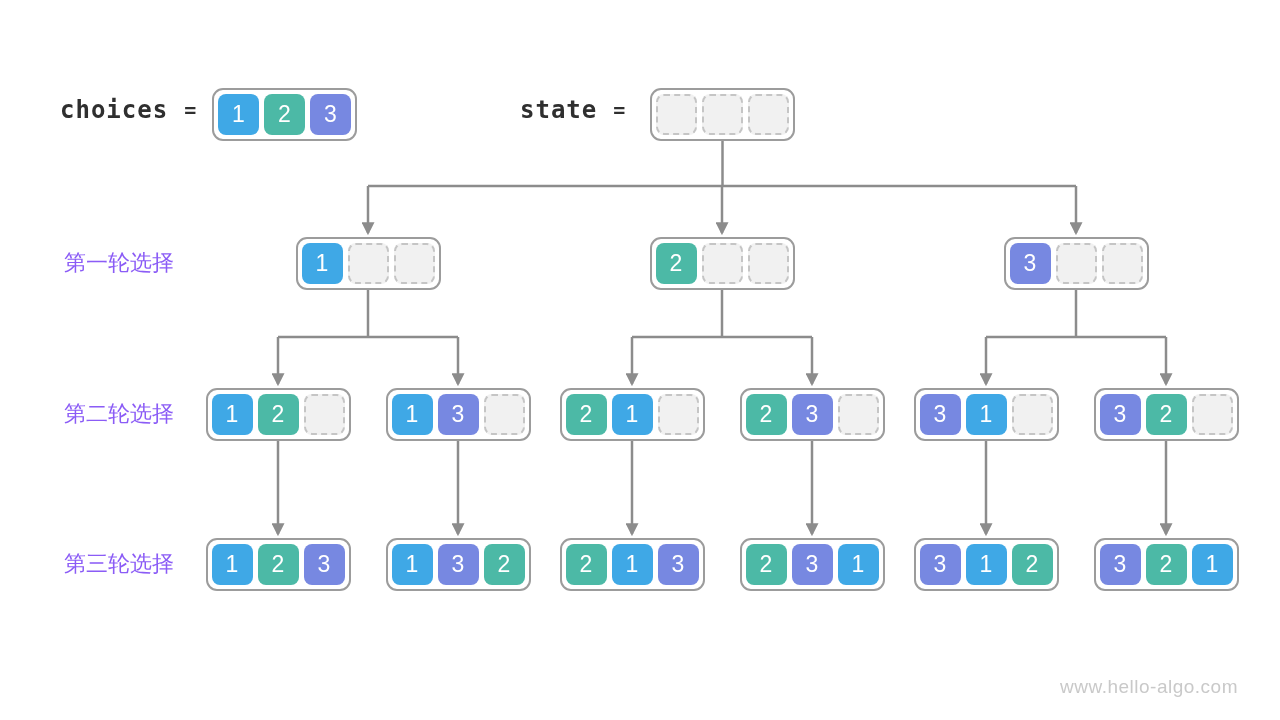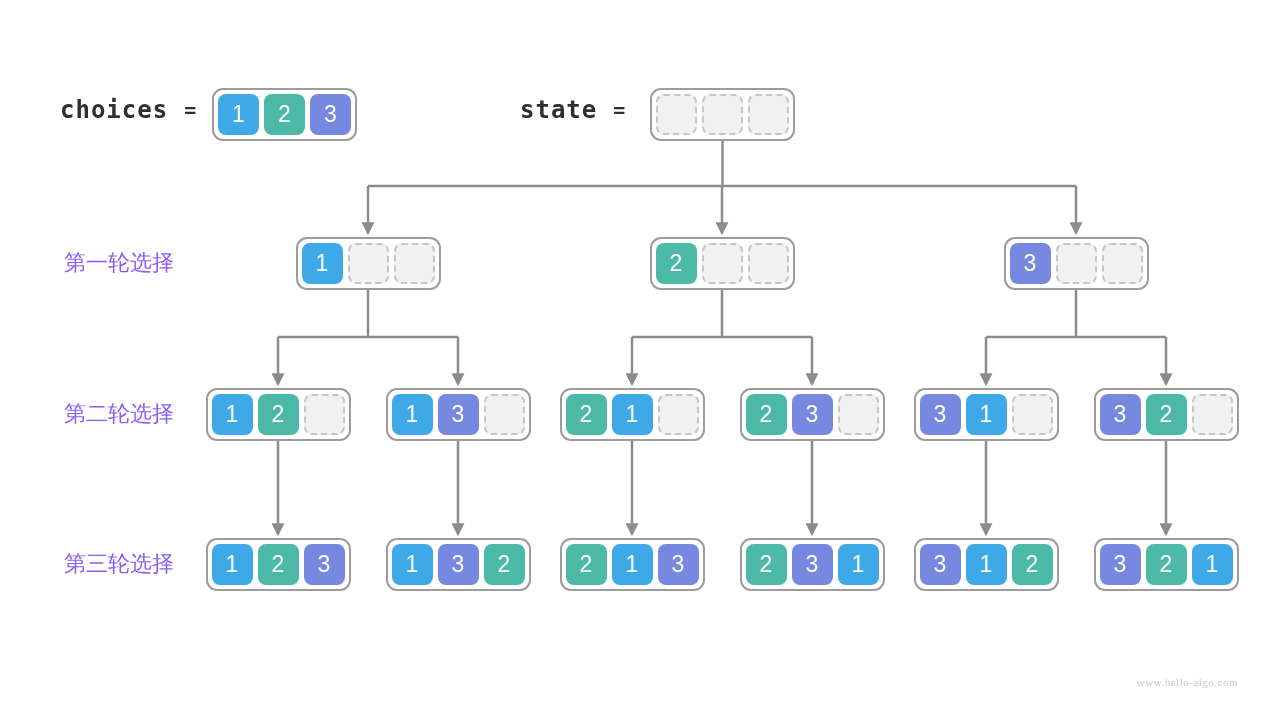--- a/index.html
+++ b/index.html
@@ -24,22 +24,22 @@
     display:flex;align-items:center;justify-content:center;
     color:#fff;font-size:23px;font-weight:500;
     font-family:"Liberation Sans","DejaVu Sans",sans-serif;
   }
   .cell.empty{background:#F1F1F1;border:2px dashed #C5C5C5;}
   .row-label{
     position:absolute;left:64px;z-index:2;font-size:22px;color:#8b5cf6;line-height:30px;
   }
   #watermark{
     position:absolute;right:42px;top:676px;z-index:2;
-    font-family:Liberation Serif, serif;
-    font-size:11px;color:#C9C9C9;letter-spacing:0.5px;
+    font-family:Liberation Sans, sans-serif;
+    font-size:19px;color:#C9C9C9;letter-spacing:0.5px;
   }
 </style>
 </head>
 <body>
 
 <div id="canvas">
 
   <svg id="connectors" width="1280" height="720">
     <defs>
       <marker id="arrowhead" markerUnits="userSpaceOnUse" markerWidth="13" markerHeight="13" viewBox="0 0 12 12" refX="10" refY="6" orient="auto">

